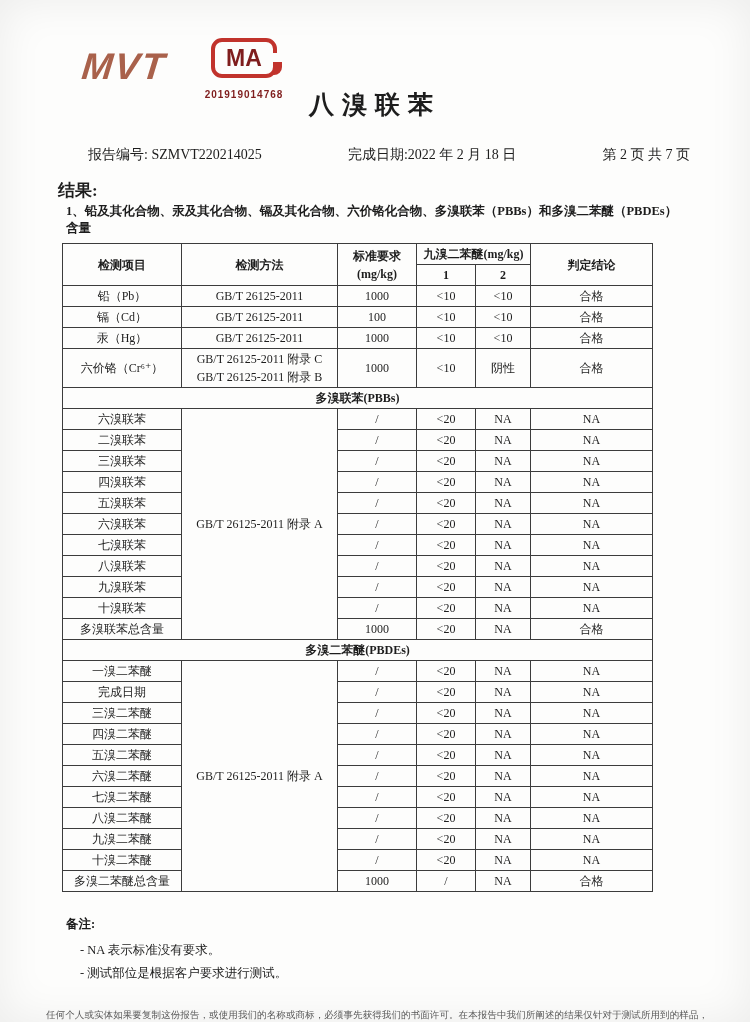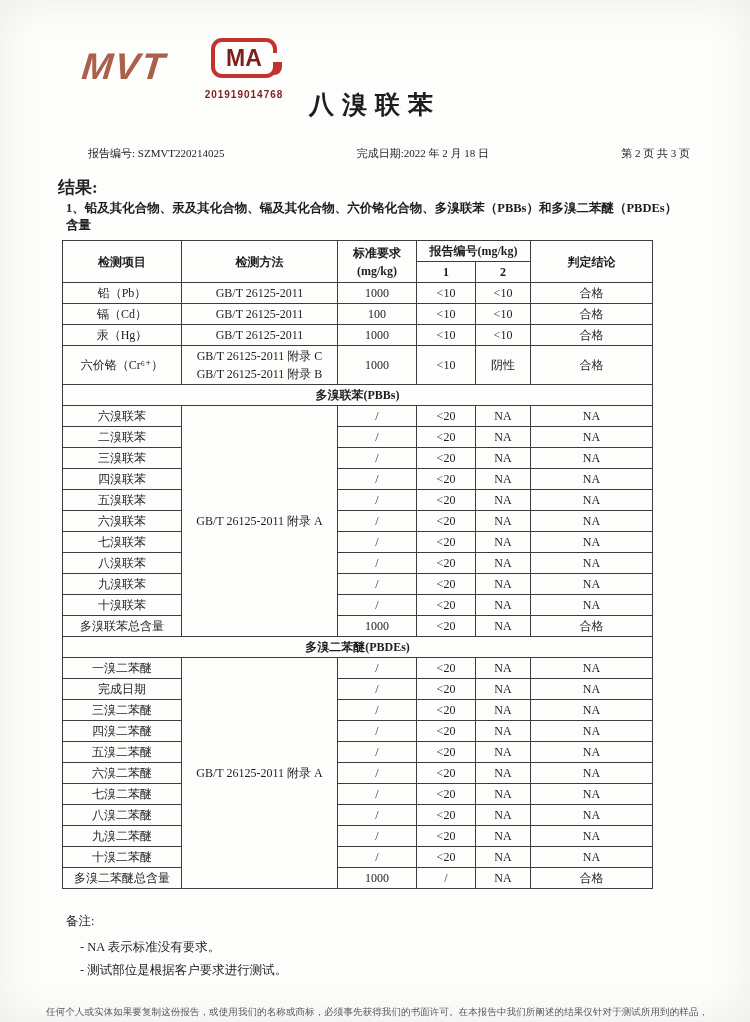--- a/index.html
+++ b/index.html
@@ -35,37 +35,37 @@
     margin-top:11px; font-family:Liberation Sans, sans-serif;
     font-size:10px; font-weight:bold; letter-spacing:1px;
   }
   .report-title {
     position:absolute; left:0; right:0; top:88px; text-align:center;
     font-size:25px; font-weight:bold; letter-spacing:8px;
   }
   
   .meta-row {
     display:flex; justify-content:space-between; align-items:baseline;
-    padding:0 60px 0 88px; margin-top:14px; font-size:11px;
+    padding:0 60px 0 88px; margin-top:14px; font-size:14px;
   }
   
   .results-heading { margin:15px 0 1px 58px; font-weight:bold; font-size:17px; }
   .section-title  { margin:1px 62px 6px 66px; font-weight:bold; font-size:12.5px; }
   
   table.report { margin-left:62px; border-collapse:collapse; width:590px; table-layout:fixed; }
   .report th, .report td {
     border:1px solid #3c3c3c; text-align:center; vertical-align:middle;
     font-size:12px; line-height:1.5; padding:1px 3px;
   }
   .report th { font-weight:bold; }
   .pre-line { white-space:pre-line; }
   .section-cell { text-align:left; font-weight:bold; padding-left:6px; }
   
   .notes { margin:24px 0 0 66px; font-size:12.5px; }
-  .notes-heading { font-weight:normal; margin-bottom:6px; }
+  .notes-heading { font-weight:bold; margin-bottom:6px; }
   .note-line { margin-left:14px; line-height:1.85; }
   
   .disclaimer {
     margin:22px 42px 0 46px; font-size:9.5px; color:#575757;
     line-height:1.8; text-align:justify;
   }
 </style>
 </head>
 <body>
 
@@ -76,42 +76,42 @@
     <div class="cma">
       <div class="cma-box">MA</div>
       <div class="cma-number">201919014768</div>
     </div>
     <div class="report-title">八溴联苯</div>
   </div>
 
   <div class="meta-row">
     <span>报告编号: SZMVT220214025</span>
     <span>完成日期:2022 年 2 月 18 日</span>
-    <span>第 2 页 共 3 页</span>
+    <span>第 2 页 共 7 页</span>
   </div>
 
   <div class="results-heading">结果:</div>
   <div class="section-title">1、铅及其化合物、汞及其化合物、镉及其化合物、六价铬化合物、多溴联苯（PBBs）和多溴二苯醚（PBDEs）含量</div>
 
   <table class="report">
     <colgroup>
       <col style="width:119px">
         <col style="width:156px">
         <col style="width:79px">
       <col style="width:59px">
         <col style="width:55px">
         <col style="width:122px">
     </colgroup>
     <thead>
       <tr>
         <th rowspan="2">检测项目</th>
         <th rowspan="2">检测方法</th>
         <th rowspan="2" class="pre-line">标准要求
 (mg/kg)</th>
-        <th colspan="2">报告编号(mg/kg)</th>
+        <th colspan="2">九溴二苯醚(mg/kg)</th>
         <th rowspan="2">判定结论</th>
       </tr>
       <tr>
         <th>1</th>
         <th>2</th>
       </tr>
     </thead>
     <tbody>
         <tr>
           <td>铅（Pb）</td>

